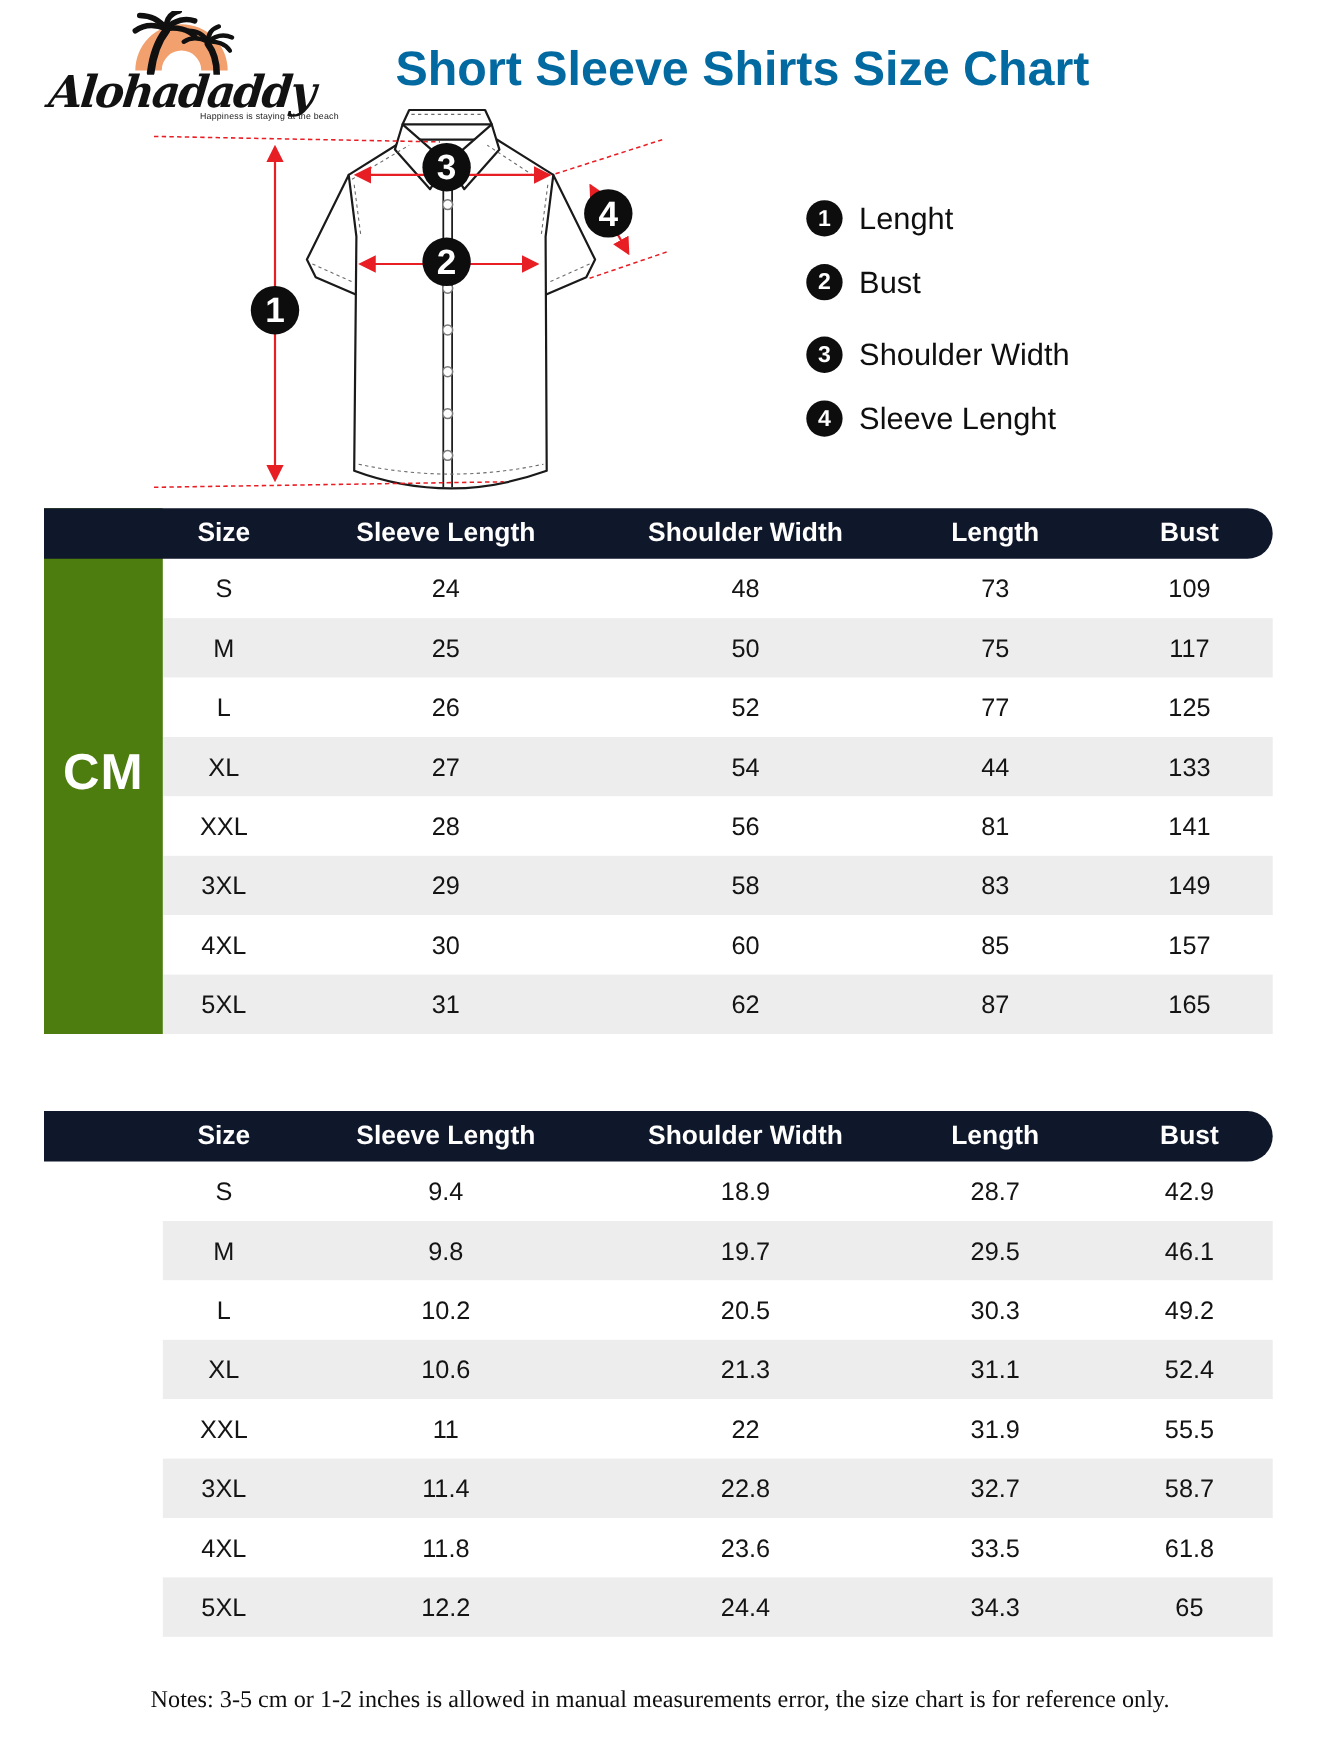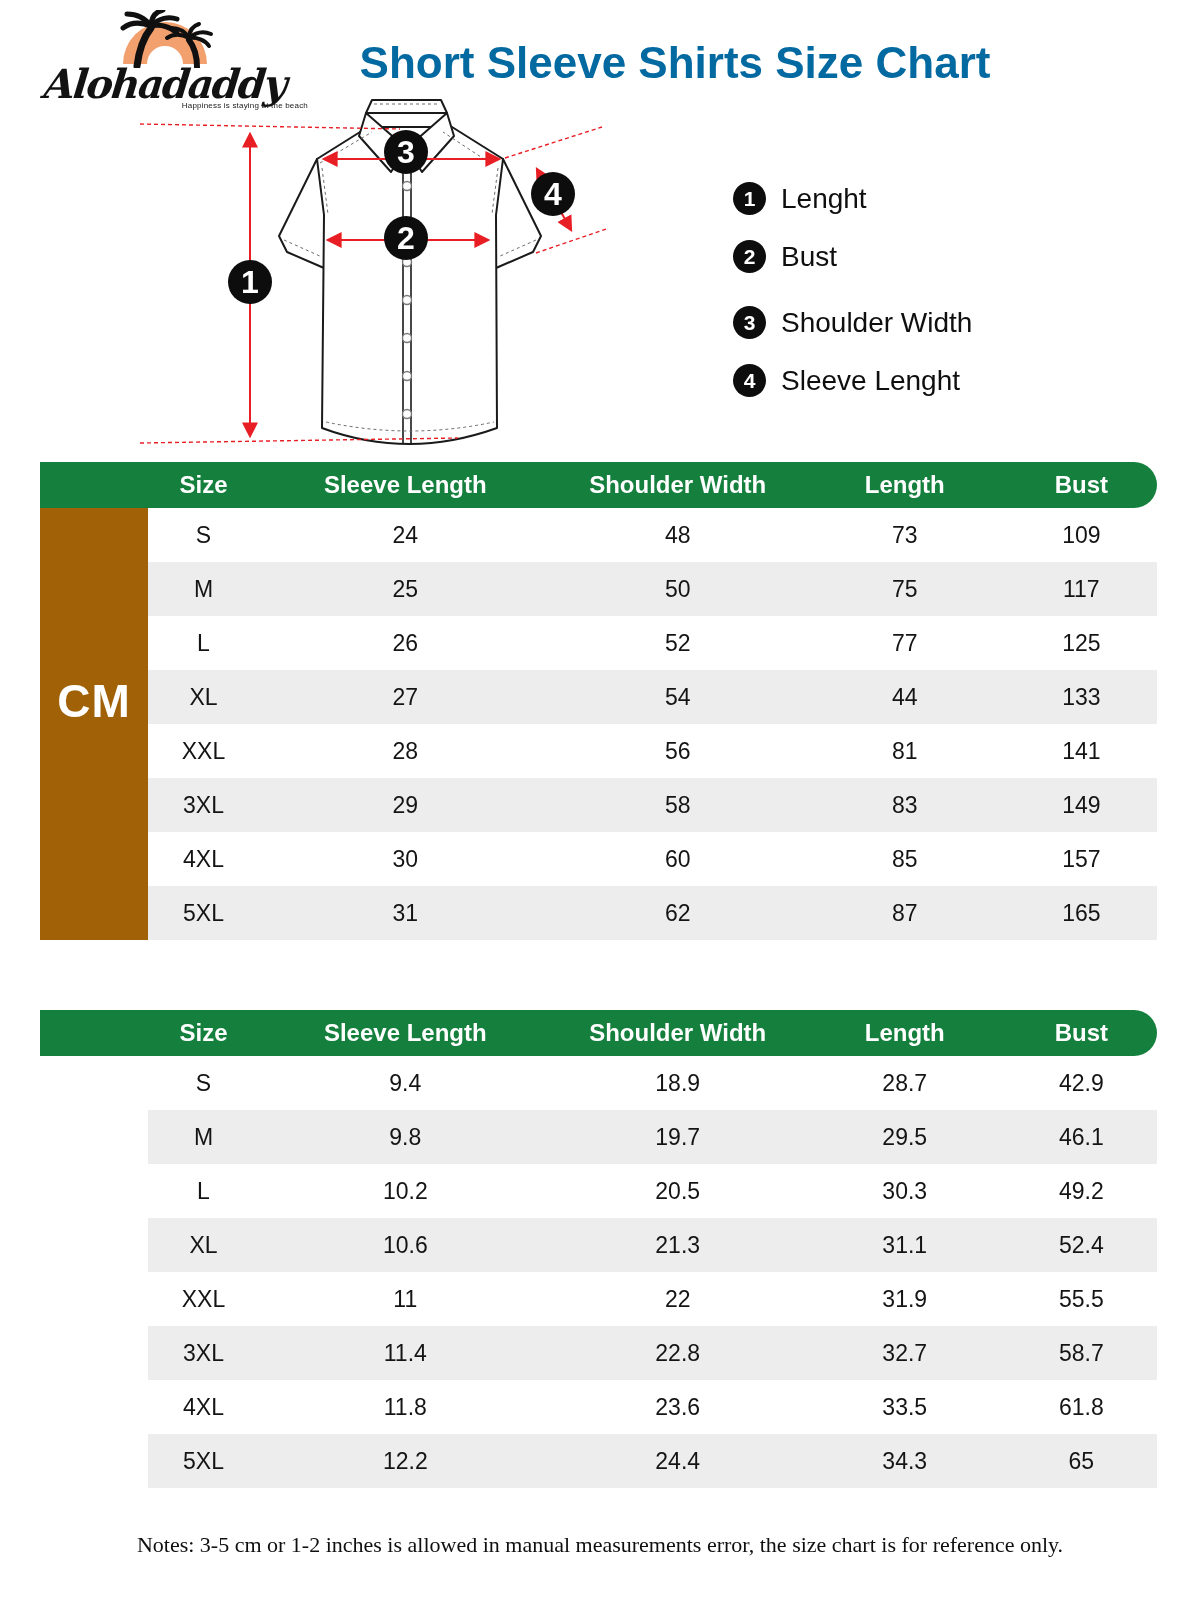--- a/index.html
+++ b/index.html
@@ -41,29 +41,29 @@
     font-size:21px; font-weight:bold; flex:0 0 auto;
   }
   .legend .legend-label { margin-left:15px; font-size:28px; color:#0f0f0f; }
 
   
   .size-table { position:absolute; left:40px; width:1117px; }
   .size-table.cm   { top:462px; }
   .size-table.inch { top:1010px; }
 
   .table-header {
-    position:relative; height:46px; background:#15803d;
+    position:relative; height:46px; background:#0f172a;
     border-radius:0 23px 23px 0;
     display:grid; grid-template-columns:108px 11fr 29fr 25fr 20fr 15fr;
     align-items:center; z-index:2;
   }
   .table-header .th { text-align:center; color:#fff; font-size:24px; font-weight:bold; }
 
   .unit-rail {
-    position:absolute; left:0; top:0; bottom:0; width:108px; background:#a16207;
+    position:absolute; left:0; top:0; bottom:0; width:108px; background:#4d7c0f;
     display:flex; align-items:center; justify-content:center; z-index:1;
   }
   .unit-rail .unit-label { color:#fff; font-weight:bold; }
   .cm  .unit-rail .unit-label { font-size:46px; letter-spacing:1px; }
   .inch .unit-rail .unit-label { font-size:38px; }
 
   .table-body { position:relative; margin-left:108px; z-index:0; }
   .table-body tr, .body-row { display:grid; grid-template-columns:11fr 29fr 25fr 20fr 15fr; height:54px; align-items:center; }
   .body-row:nth-child(even){ background:#ededed; }
   .body-row:nth-child(odd){ background:#ffffff; }

